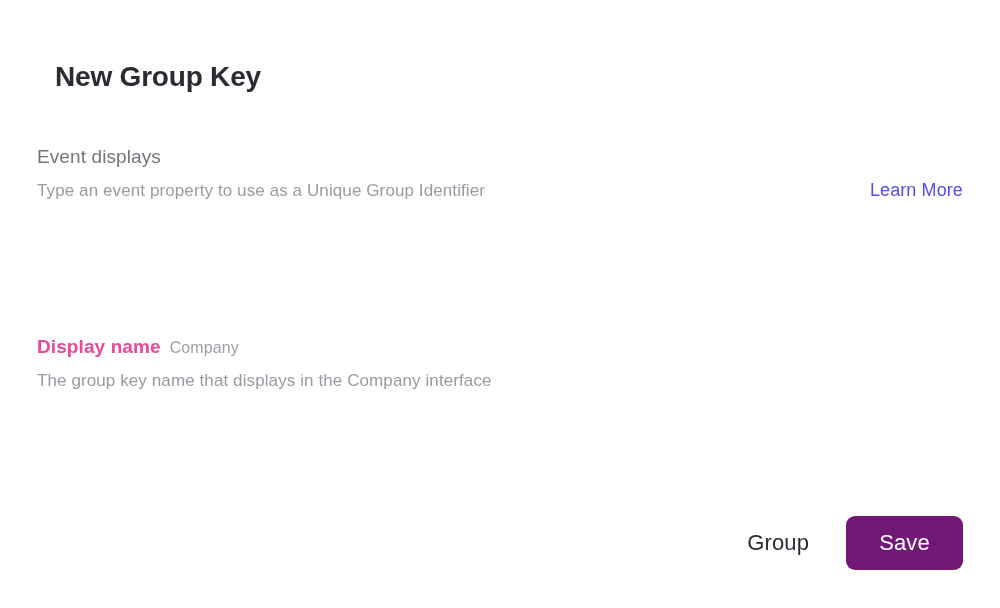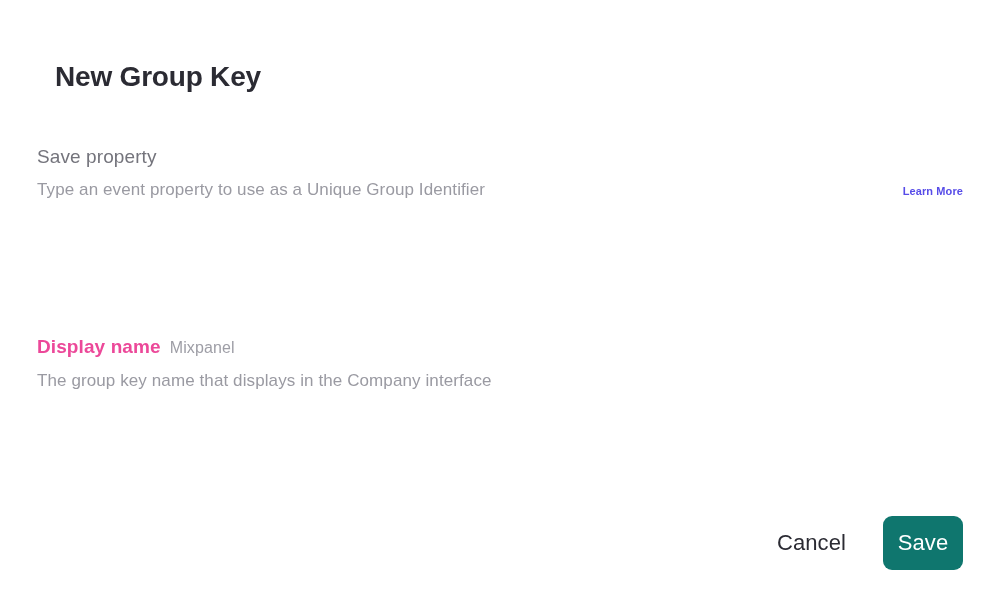--- a/index.html
+++ b/index.html
@@ -93,27 +93,27 @@
     margin-top: 11px;
     width: 926px;
   }
   .helper-text {
     font-size: 17px;
     color: #9a9aa2;
     letter-spacing: 0.1px;
     line-height: 22px;
   }
   .helper-link {
-    font-size: 11px;
+    font-size: 18px;
     color: #574ce8;
     letter-spacing: 0.1px;
     line-height: 22px;
     text-decoration: none;
     cursor: pointer;
-    font-weight: 700;
+    font-weight: 400;
   }
 
   
   .modal-footer {
     position: absolute;
     right: 37px;
     top: 516px;
     display: flex;
     align-items: center;
     gap: 37px;
@@ -123,57 +123,57 @@
     border: none;
     padding: 0;
     font-family: "Liberation Sans", sans-serif;
     font-size: 22px;
     color: #2b2b33;
     cursor: pointer;
     line-height: 28px;
     letter-spacing: 0.1px;
   }
   .btn-save {
-    background: #0f766e;
+    background: #701a75;
     border: none;
     border-radius: 9px;
-    width: 80px;
+    width: 117px;
     height: 54px;
     font-family: "Liberation Sans", sans-serif;
     font-size: 22px;
     color: #ffffff;
     letter-spacing: 0.1px;
     cursor: default;
   }
 </style>
 </head>
 <body>
 
 <div class="modal">
 
   <h1 class="modal-title">New Group Key</h1>
 
   <div class="field-group event-property">
     <div class="field-label">
-      <span class="label-text">Save property</span>
+      <span class="label-text">Event displays</span>
     </div>
     <div class="helper-row">
       <span class="helper-text">Type an event property to use as a Unique Group Identifier</span>
       <a class="helper-link">Learn More</a>
     </div>
   </div>
 
   <div class="field-group display-name">
     <div class="field-label strong">
       <span class="label-text">Display name</span>
-      <span class="label-optional">Mixpanel</span>
+      <span class="label-optional">Company</span>
     </div>
     <div class="helper-row">
       <span class="helper-text">The group key name that displays in the Company interface</span>
     </div>
   </div>
 
   <div class="modal-footer">
-    <button class="btn-cancel">Cancel</button>
+    <button class="btn-cancel">Group</button>
     <button class="btn-save">Save</button>
   </div>
 
 </div>
 
 </body></html>

